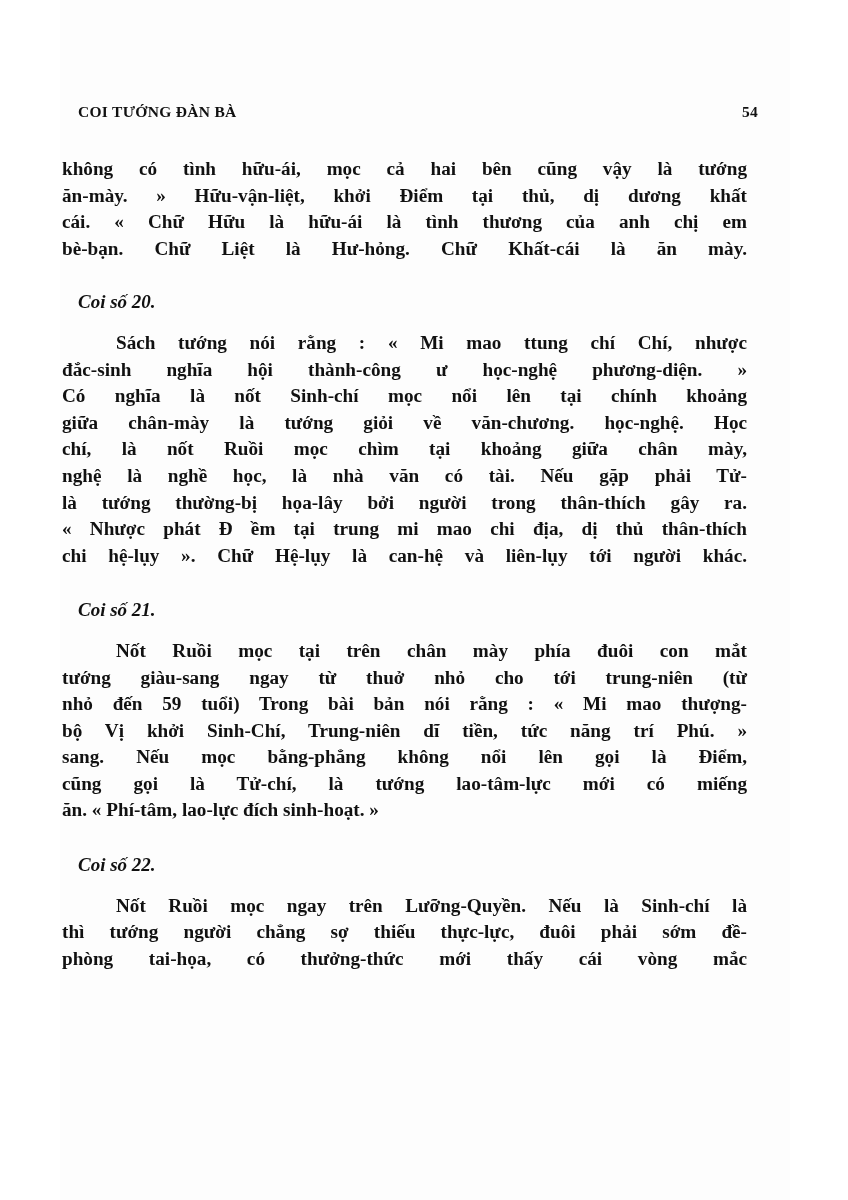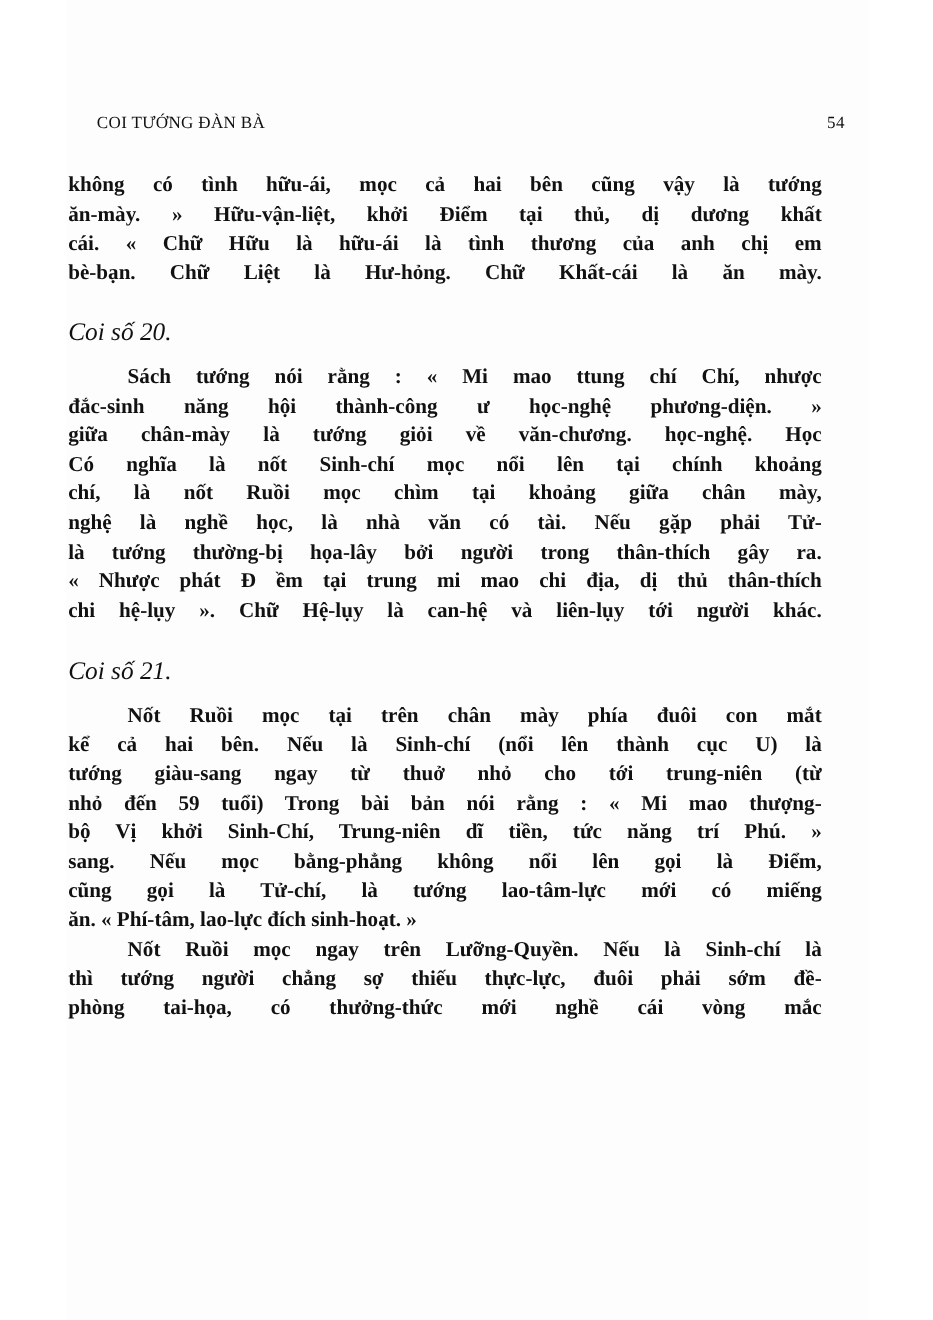--- a/index.html
+++ b/index.html
@@ -12,35 +12,35 @@
       color: #111;
     }
     .page-bg {
       position: absolute; left: 60px; top: 0; width: 730px; height: 1200px;
       background: #fdfdfd;
     }
     .running-head {
       position: absolute; left: 78px; top: 103px; width: 680px;
       display: flex; justify-content: space-between; align-items: baseline;
       font-family: "Liberation Serif", serif;
-      font-weight: normal; font-size: 15.5px; letter-spacing: 0.3px; margin-left: 10px;
+      font-weight: bold; font-size: 15.5px; letter-spacing: 0.3px;
     }
     .content {
       position: absolute; left: 62px; top: 156px; width: 685px;
       font-family: "Liberation Serif", serif;
       font-weight: bold; font-size: 19.2px;
       line-height: 26.6px;
       text-align: justify;
     }
     .content p { margin: 0; }
     .heading {
       font-family: "Liberation Serif", serif;
-      font-style: italic; font-weight: normal;
-      font-size: 23px;
-      margin: 0;
+      font-style: italic; font-weight: bold;
+      font-size: 19px;
+      margin: 16px;
     }
     .h20 { margin-top: 27px; margin-bottom: 14px; }
     .h21 { margin-top: 28px; margin-bottom: 14px; }
     .h22 { margin-top: 28px; margin-bottom: 14px; }
     .line { display: block; text-align: justify; text-align-last: justify; white-space: nowrap; }
     .line.last { text-align-last: left; }
   </style>
 </head>
 <body>
 
@@ -55,40 +55,40 @@
   <p>
     <span class="line">không có tình hữu-ái, mọc cả hai bên cũng vậy là tướng</span>
     <span class="line">ăn-mày. » Hữu-vận-liệt, khởi Điểm tại thủ, dị dương khất</span>
     <span class="line">cái. « Chữ Hữu là hữu-ái là tình thương của anh chị em</span>
     <span class="line">bè-bạn. Chữ Liệt là Hư-hỏng. Chữ Khất-cái là ăn mày.</span>
   </p>
 
   <h3 class="heading h20">Coi số 20.</h3>
   <p>
     <span class="line" style="padding-left:54px">Sách tướng nói rằng : « Mi mao ttung chí Chí, nhược</span>
-    <span class="line">đắc-sinh năng hội thành-công ư học-nghệ phương-diện. »</span>
+    <span class="line">đắc-sinh nghĩa hội thành-công ư học-nghệ phương-diện. »</span>
+    <span class="line">Có nghĩa là nốt Sinh-chí mọc nổi lên tại chính khoảng</span>
     <span class="line">giữa chân-mày là tướng giỏi về văn-chương. học-nghệ. Học</span>
-    <span class="line">Có nghĩa là nốt Sinh-chí mọc nổi lên tại chính khoảng</span>
     <span class="line">chí, là nốt Ruồi mọc chìm tại khoảng giữa chân mày,</span>
     <span class="line">nghệ là nghề học, là nhà văn có tài. Nếu gặp phải Tử-</span>
     <span class="line">là tướng thường-bị họa-lây bởi người trong thân-thích gây ra.</span>
     <span class="line">« Nhược phát Đ ềm tại trung mi mao chi địa, dị thủ thân-thích</span>
     <span class="line">chi hệ-lụy ». Chữ Hệ-lụy là can-hệ và liên-lụy tới người khác.</span>
   </p>
 
   <h3 class="heading h21">Coi số 21.</h3>
   <p>
     <span class="line" style="padding-left:54px">Nốt Ruồi mọc tại trên chân mày phía đuôi con mắt</span>
-    <span class="line">kể cả hai bên. Nếu là Sinh-chí (nổi lên thành cục U) là</span>
     <span class="line">tướng giàu-sang ngay từ thuở nhỏ cho tới trung-niên (từ</span>
     <span class="line">nhỏ đến 59 tuổi) Trong bài bản nói rằng : « Mi mao thượng-</span>
     <span class="line">bộ Vị khởi Sinh-Chí, Trung-niên dĩ tiền, tức năng trí Phú. »</span>
     <span class="line">sang. Nếu mọc bằng-phẳng không nổi lên gọi là Điểm,</span>
     <span class="line">cũng gọi là Tử-chí, là tướng lao-tâm-lực mới có miếng</span>
     <span class="line last">ăn. « Phí-tâm, lao-lực đích sinh-hoạt. »</span>
   </p>
 
+  <h3 class="heading h22">Coi số 22.</h3>
   <p>
     <span class="line" style="padding-left:54px">Nốt Ruồi mọc ngay trên Lưỡng-Quyền. Nếu là Sinh-chí là</span>
     <span class="line">thì tướng người chẳng sợ thiếu thực-lực, đuôi phải sớm đề-</span>
-    <span class="line">phòng tai-họa, có thưởng-thức mới nghề cái vòng mắc</span>
+    <span class="line">phòng tai-họa, có thưởng-thức mới thấy cái vòng mắc</span>
   </p>
 </div>
 
 </body></html>

